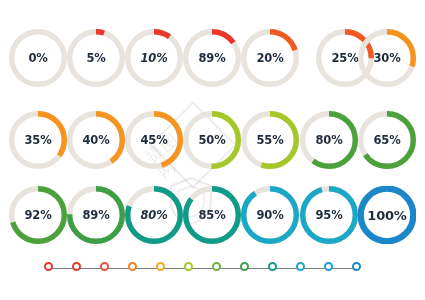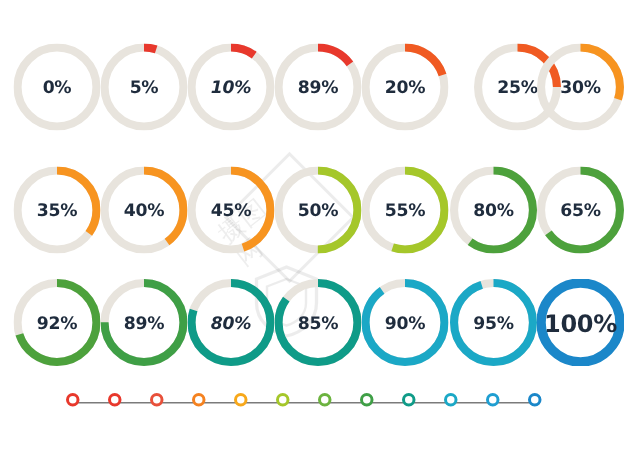--- a/index.html
+++ b/index.html
@@ -83,21 +83,21 @@
     height: 58px;
     display: flex;
     align-items: center;
     justify-content: center;
     color: #1f2c3d;
     font-size: 11.5px;
     font-weight: bold;
     letter-spacing: -0.2px;
     font-family: "DejaVu Sans", "Liberation Sans", sans-serif;
   }
-  .gauge.small-label .label { font-size: 16px; }
+  .gauge.small-label .label { font-size: 13px; }
 
   
   #timeline {
     position: absolute;
     left: 44px;
     top: 258px;
     width: 320px;
     height: 22px;
   }
   #timeline .rail {

